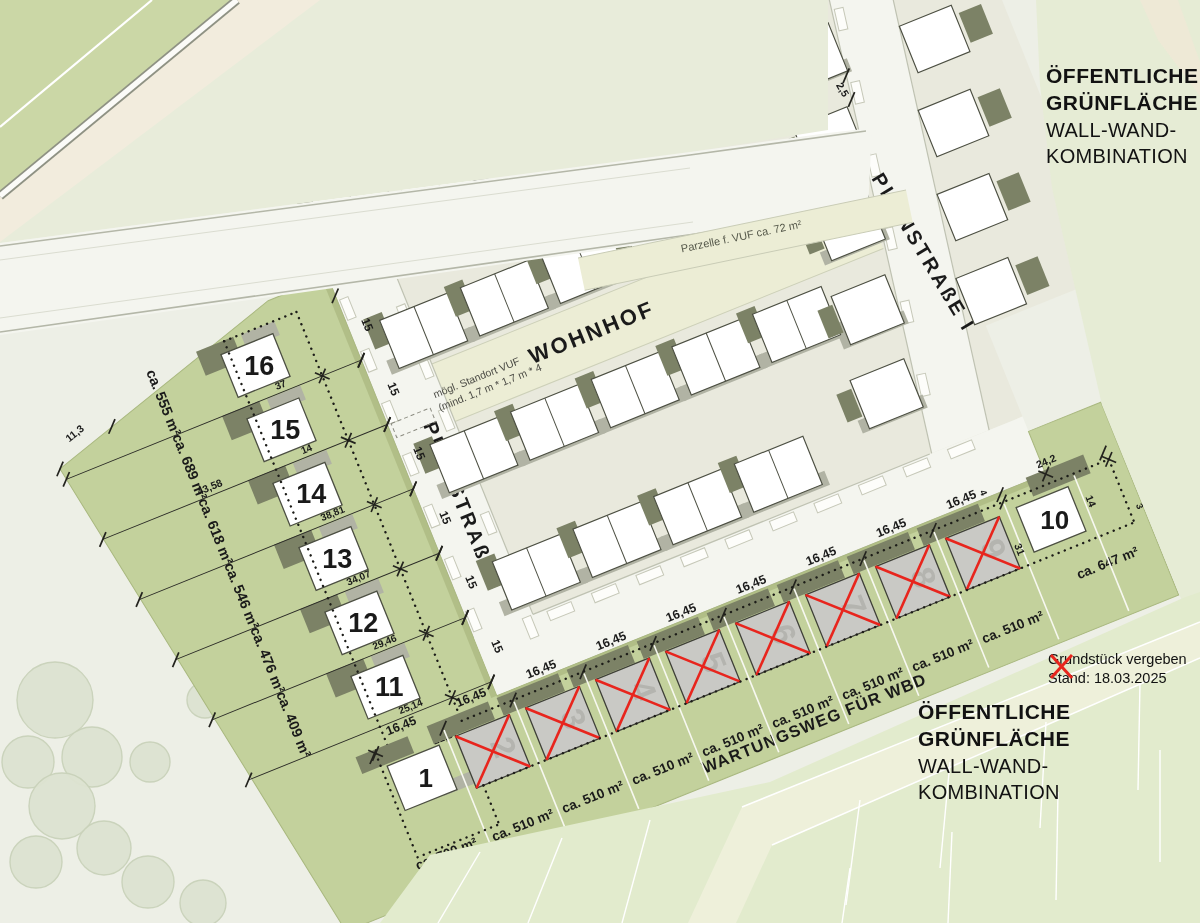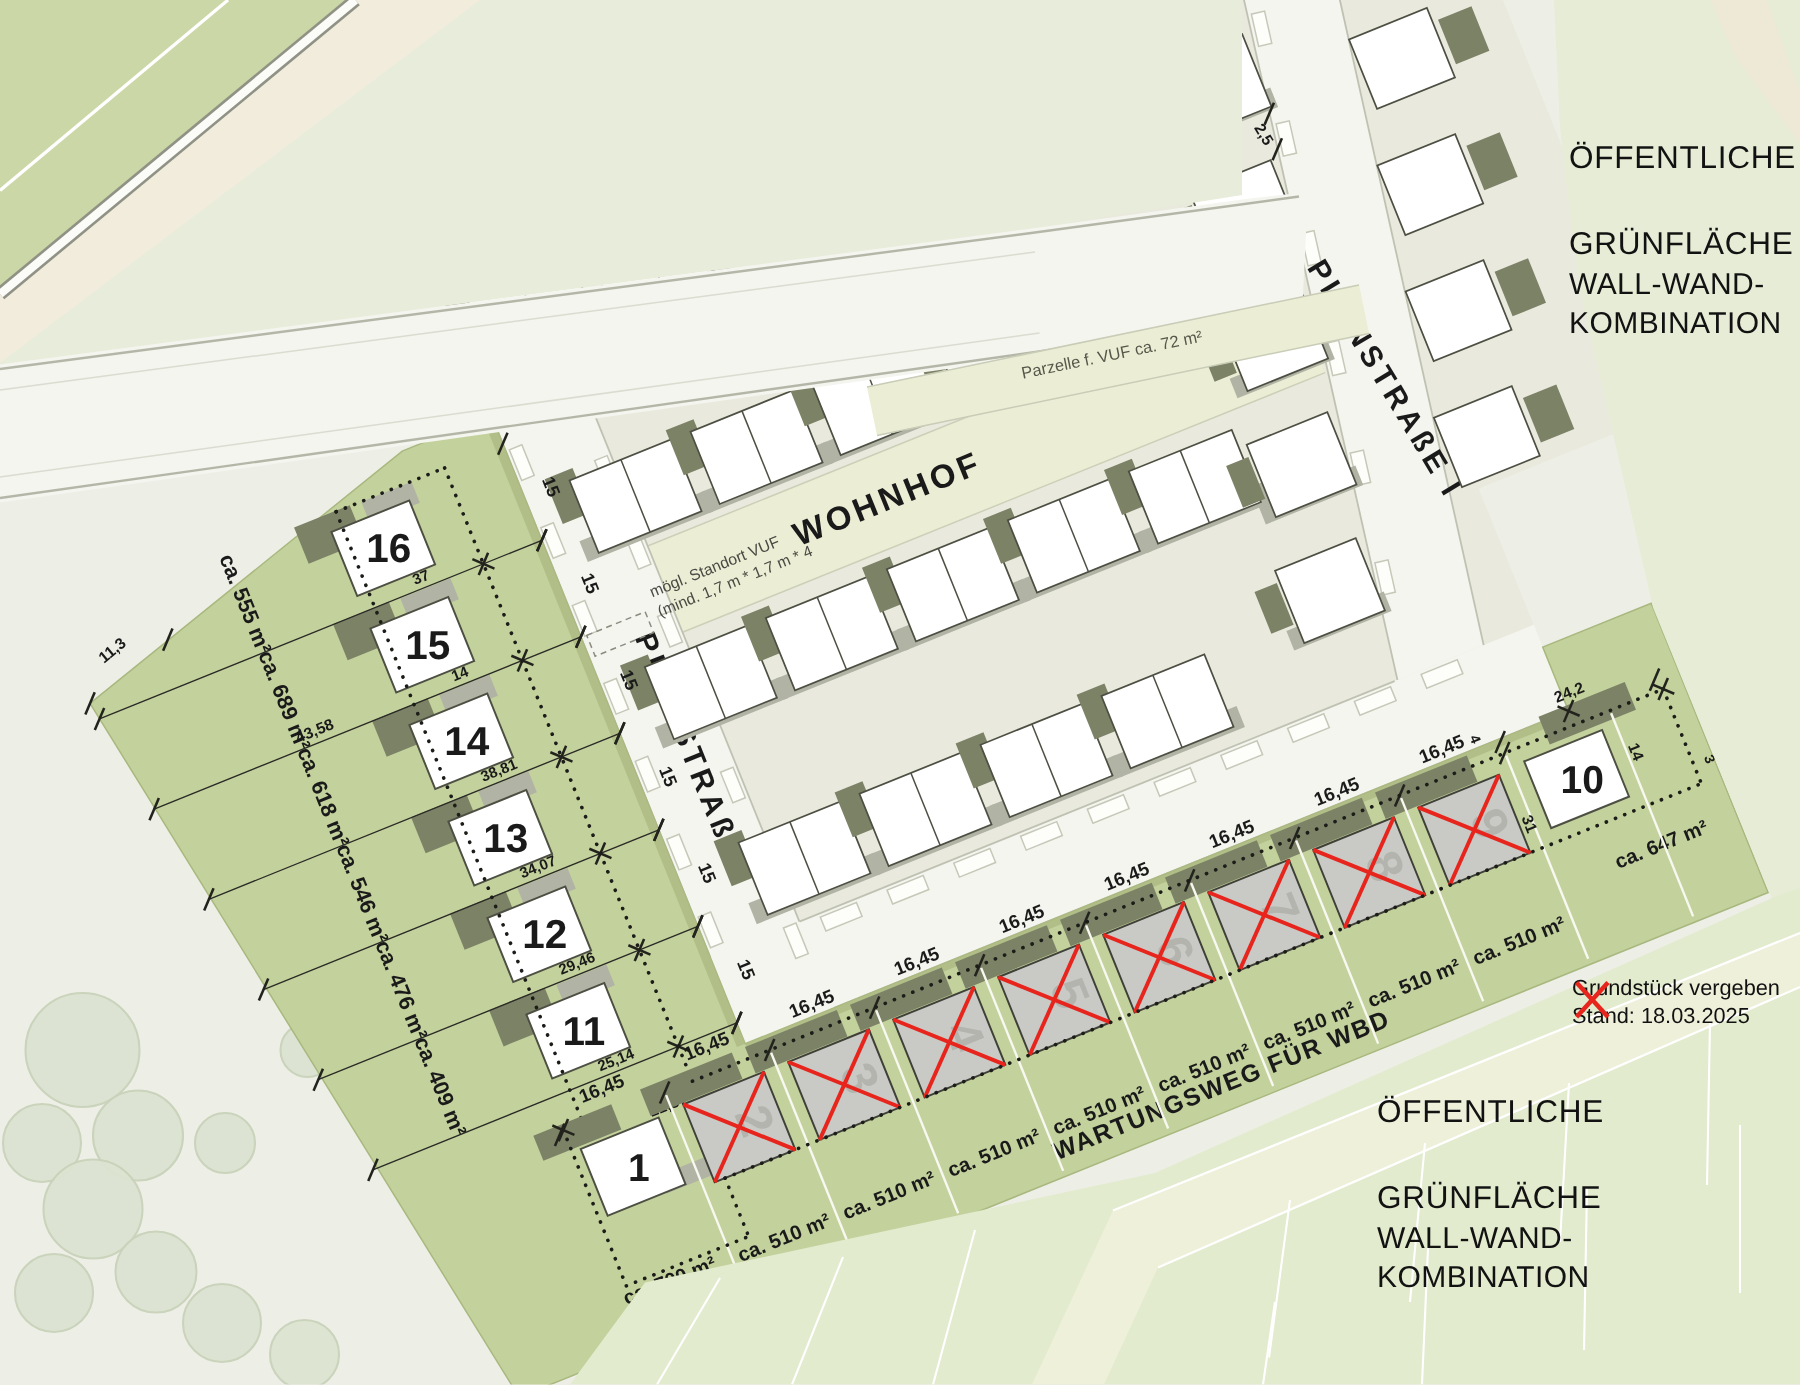--- a/index.html
+++ b/index.html
@@ -1,21 +1,21 @@
 <!DOCTYPE html>
 <html><head>
 <meta charset="utf-8">
 <style>
   html,body{margin:0;padding:0;width:1200px;height:923px;overflow:hidden;background:#edefe6;
     font-family:"Liberation Sans", sans-serif;}
   .stage{position:relative;width:1200px;height:923px;}
   svg{position:absolute;left:0;top:0;}
   svg text{font-family:"Liberation Sans", sans-serif;}
   .block{position:absolute;color:#121212;line-height:1.3;}
-  .block .b{font-weight:400;font-size:21px;letter-spacing:.5px;margin-top:30px;}
+  .block .b{font-weight:700;font-size:21px;letter-spacing:.5px;}
   .block .r{font-weight:400;font-size:20px;letter-spacing:.3px;}
   .legend{position:absolute;display:flex;align-items:flex-start;gap:8px;color:#111;}
   .legend .txt{font-size:14.5px;line-height:1.3;}
 </style>
 </head>
 <body>
 
 <div class="stage">
   <svg id="plan" width="1200" height="923" viewBox="0 0 1200 923">
       <rect x="0" y="0" width="1200" height="923" fill="#edefe6"></rect>

